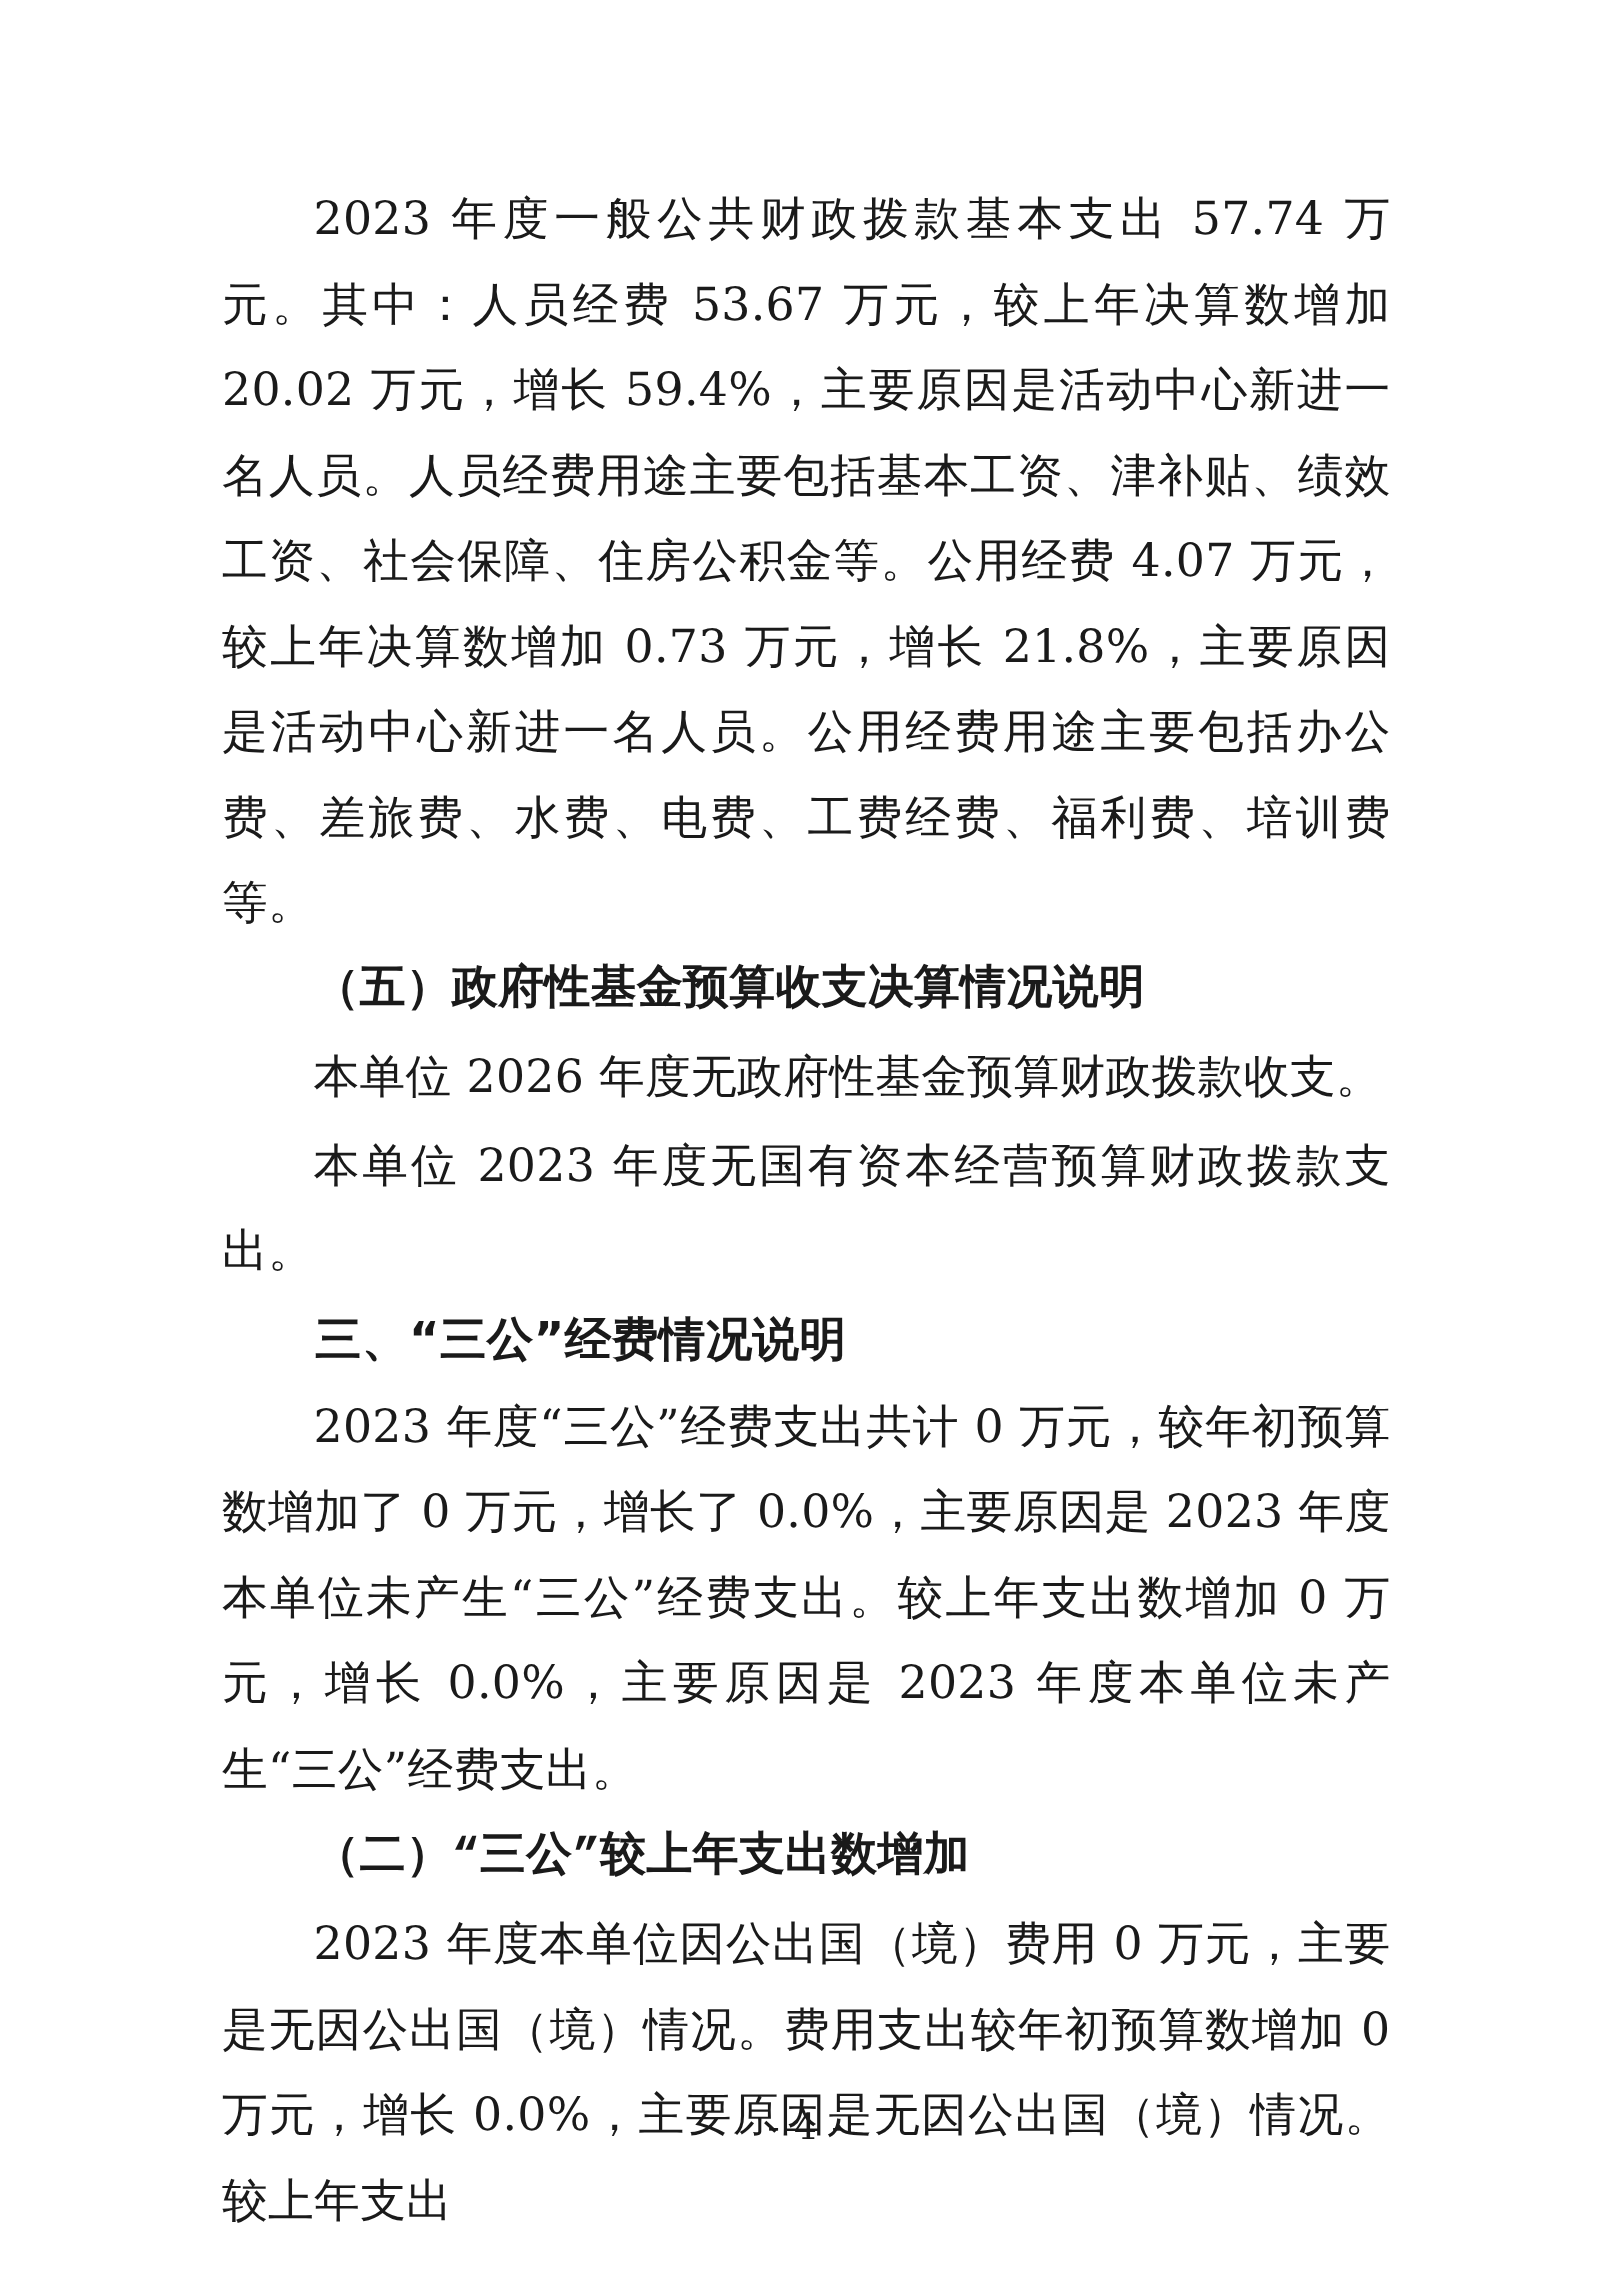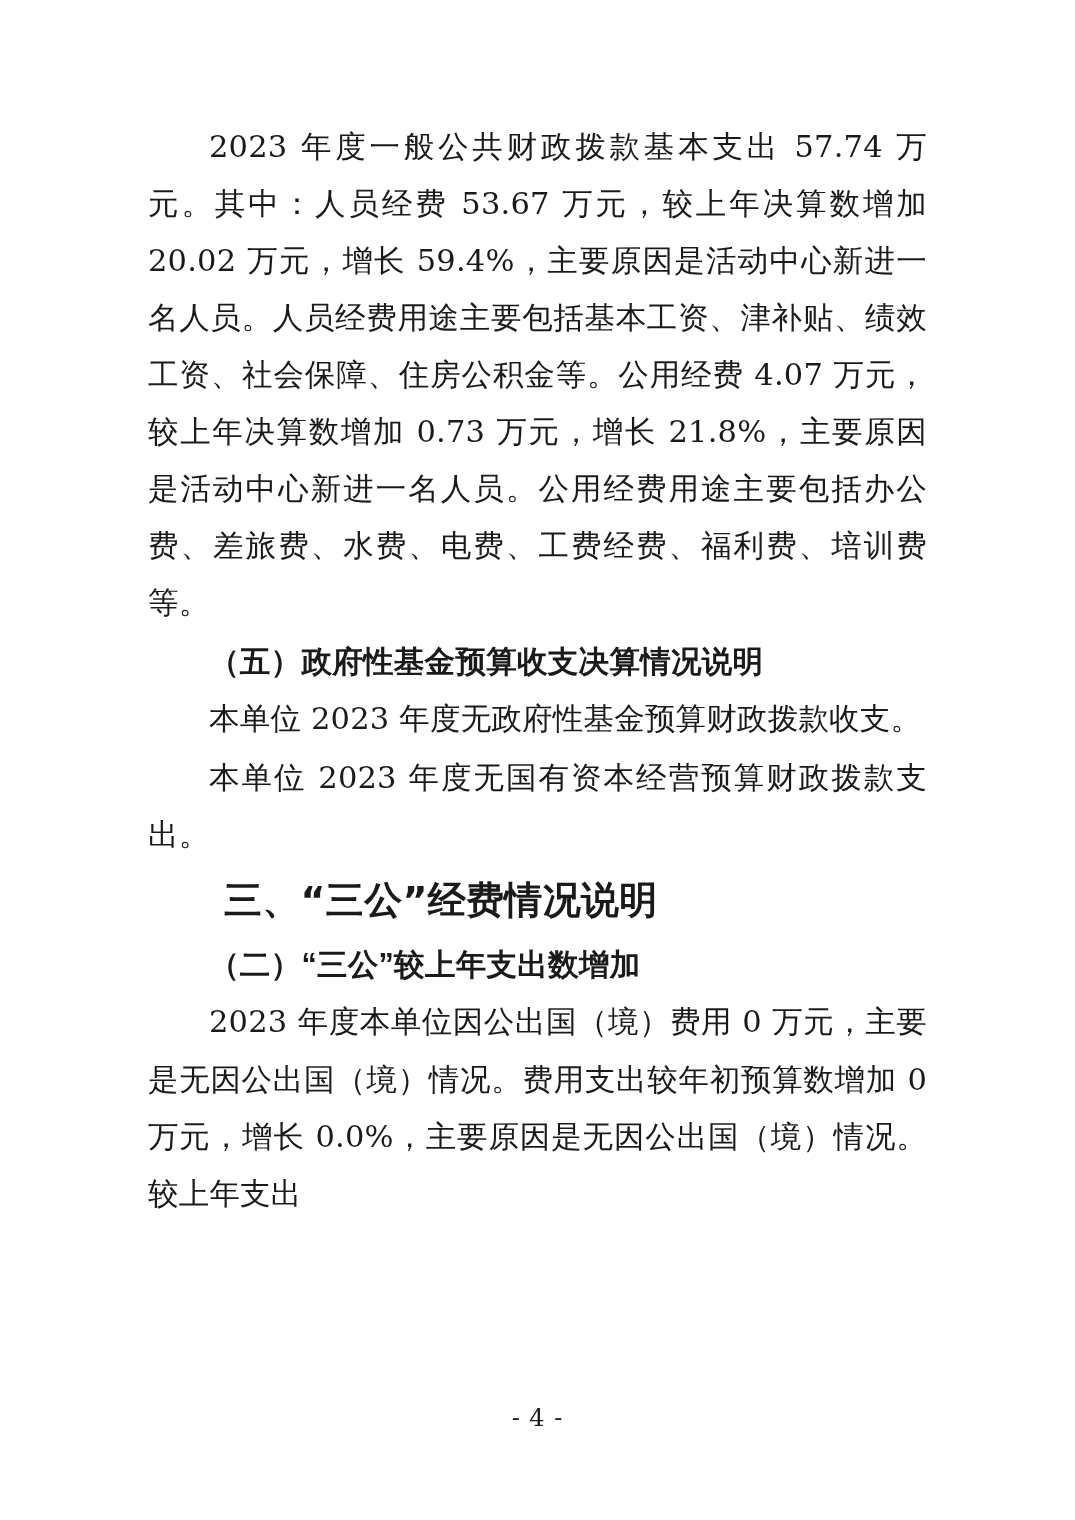--- a/index.html
+++ b/index.html
@@ -32,25 +32,25 @@
     margin: 0 0 2px 0;
     letter-spacing: 0.2px;
     font-family: "DejaVu Serif", "Liberation Serif", serif;
   }
   .heading {
     font-size: 30.5px;
     line-height: 1.87;
     text-indent: 2em;
     margin: 0;
     font-weight: bold;
-    font-family: Liberation Sans, sans-serif;
+    font-family: Liberation Mono, monospace;
     letter-spacing: 0.3px;
   }
   .heading-major {
-    font-size: 38px;
+    font-size: 31px;
     line-height: 1.87;
     text-indent: 2em;
     margin: 0;
     font-weight: bold;
     font-family: "DejaVu Sans", "Liberation Sans", sans-serif;
     letter-spacing: 0.3px;
   }
   .footer {
     position: absolute;
     left: 0;
@@ -65,28 +65,29 @@
 </style>
 </head>
 <body>
 
 <div class="page">
 
   <p class="para">2023 年度一般公共财政拨款基本支出 57.74 万元。其中：人员经费 53.67 万元，较上年决算数增加 20.02 万元，增长 59.4%，主要原因是活动中心新进一名人员。人员经费用途主要包括基本工资、津补贴、绩效工资、社会保障、住房公积金等。公用经费 4.07 万元，较上年决算数增加 0.73 万元，增长 21.8%，主要原因是活动中心新进一名人员。公用经费用途主要包括办公费、差旅费、水费、电费、工费经费、福利费、培训费等。</p>
 
   <h3 class="heading">（五）政府性基金预算收支决算情况说明</h3>
 
-  <p class="para">本单位 2023 年度无政府性基金预算财政拨款收支。</p>
+  <p class="para">本单位 2026 年度无政府性基金预算财政拨款收支。</p>
 
 
   <p class="para">本单位 2023 年度无国有资本经营预算财政拨款支出。</p>
 
   <h2 class="heading-major">三、“三公”经费情况说明</h2>
 
 
+  <p class="para">2023 年度“三公”经费支出共计 0 万元，较年初预算数增加了 0 万元，增长了 0.0%，主要原因是 2023 年度本单位未产生“三公”经费支出。较上年支出数增加 0 万元，增长 0.0%，主要原因是 2023 年度本单位未产生“三公”经费支出。</p>
 
   <h3 class="heading">（二）“三公”较上年支出数增加</h3>
 
   <p class="para">2023 年度本单位因公出国（境）费用 0 万元，主要是无因公出国（境）情况。费用支出较年初预算数增加 0 万元，增长 0.0%，主要原因是无因公出国（境）情况。较上年支出</p>
 
 </div>
 
 <div class="footer">- 4 -</div>
 
 </body></html>

